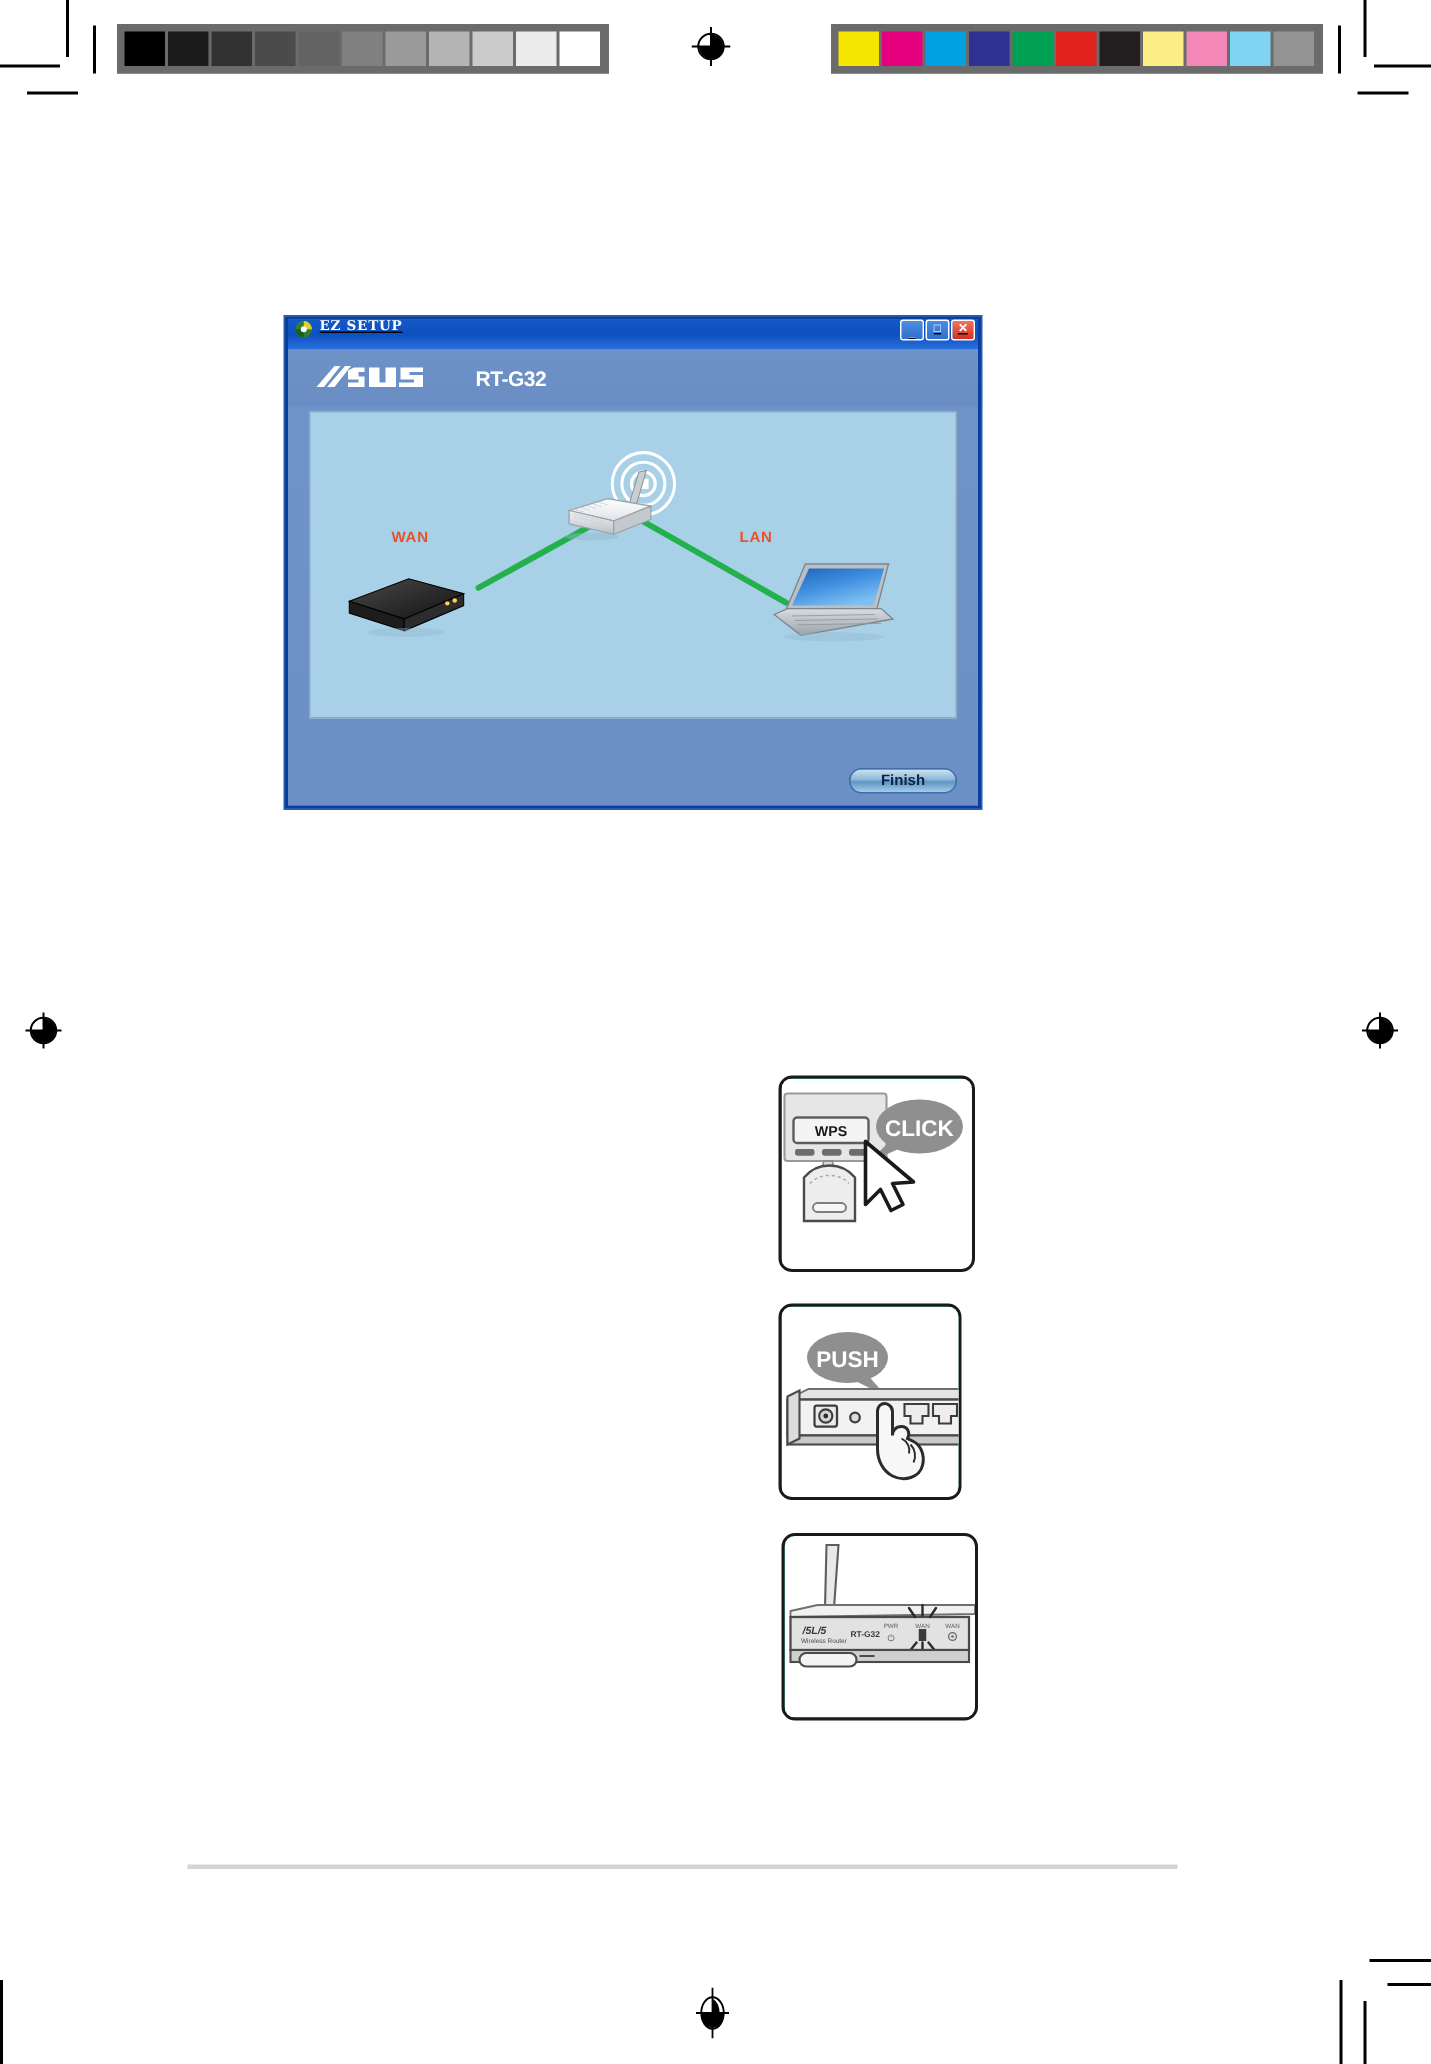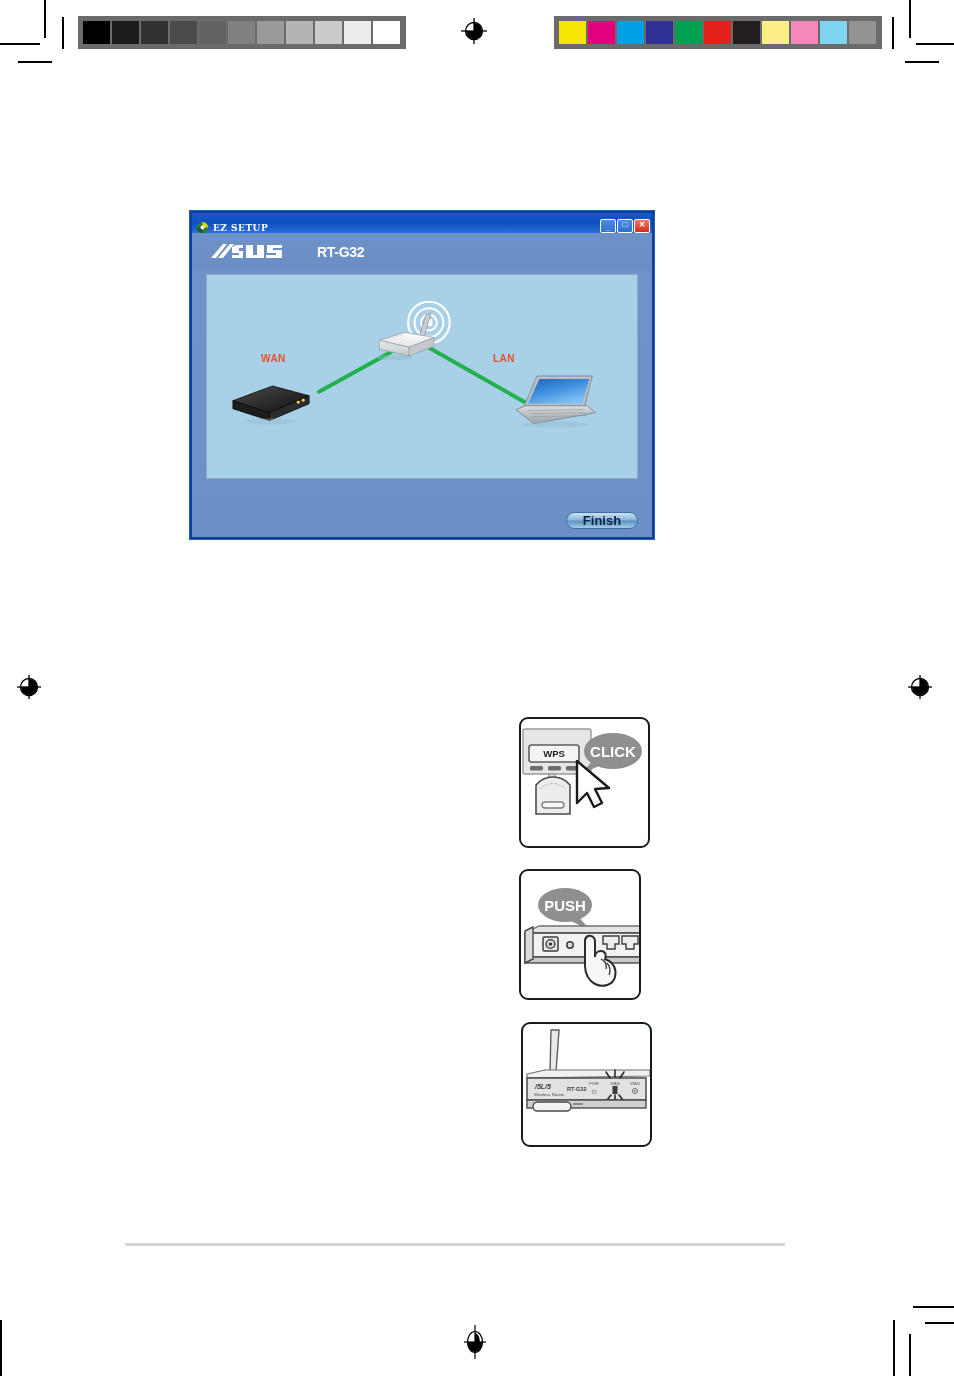--- a/index.html
+++ b/index.html
@@ -50,23 +50,24 @@
     height: 328px;
     background: #5b82bd;
     border: 2px solid #0a3fa0;
     box-sizing: border-box;
     box-shadow: 0 0 0 1px #2a5fae;
   }
   .titlebar {
     height: 20px;
     background: linear-gradient(to bottom, #1458c8 0%, #0f4fc0 50%, #2a71dd 100%);
     display: flex;
-    align-items: flex-end;
+    align-items: flex-start;
     padding: 0 2px 0 4px;
     box-sizing: border-box;
+    text-decoration: underline;
   }
   .titlebar-icon {
     width: 13px; height: 13px;
     margin-right: 4px;
     flex: 0 0 auto;
   }
   .titlebar-title {
     color: #ffffff;
     font-size: 9px;
     font-weight: bold;
@@ -156,21 +157,21 @@
     left: 0; right: 14px; bottom: 8px;
     display: flex;
     justify-content: flex-end;
   }
   .finish-btn {
     width: 72px; height: 17px;
     border-radius: 9px;
     background: linear-gradient(to bottom, #cfe3f2 0%, #8ab6d9 45%, #5e95c6 55%, #a6cbe6 100%);
     border: 1px solid #3c6fa5;
     color: #0b2340;
-    font-size: 13px;
+    font-size: 10px;
     font-weight: bold;
     display: flex;
     align-items: center;
     justify-content: center;
     box-sizing: border-box;
     cursor: default;
   }
 
   
   .net-label {

